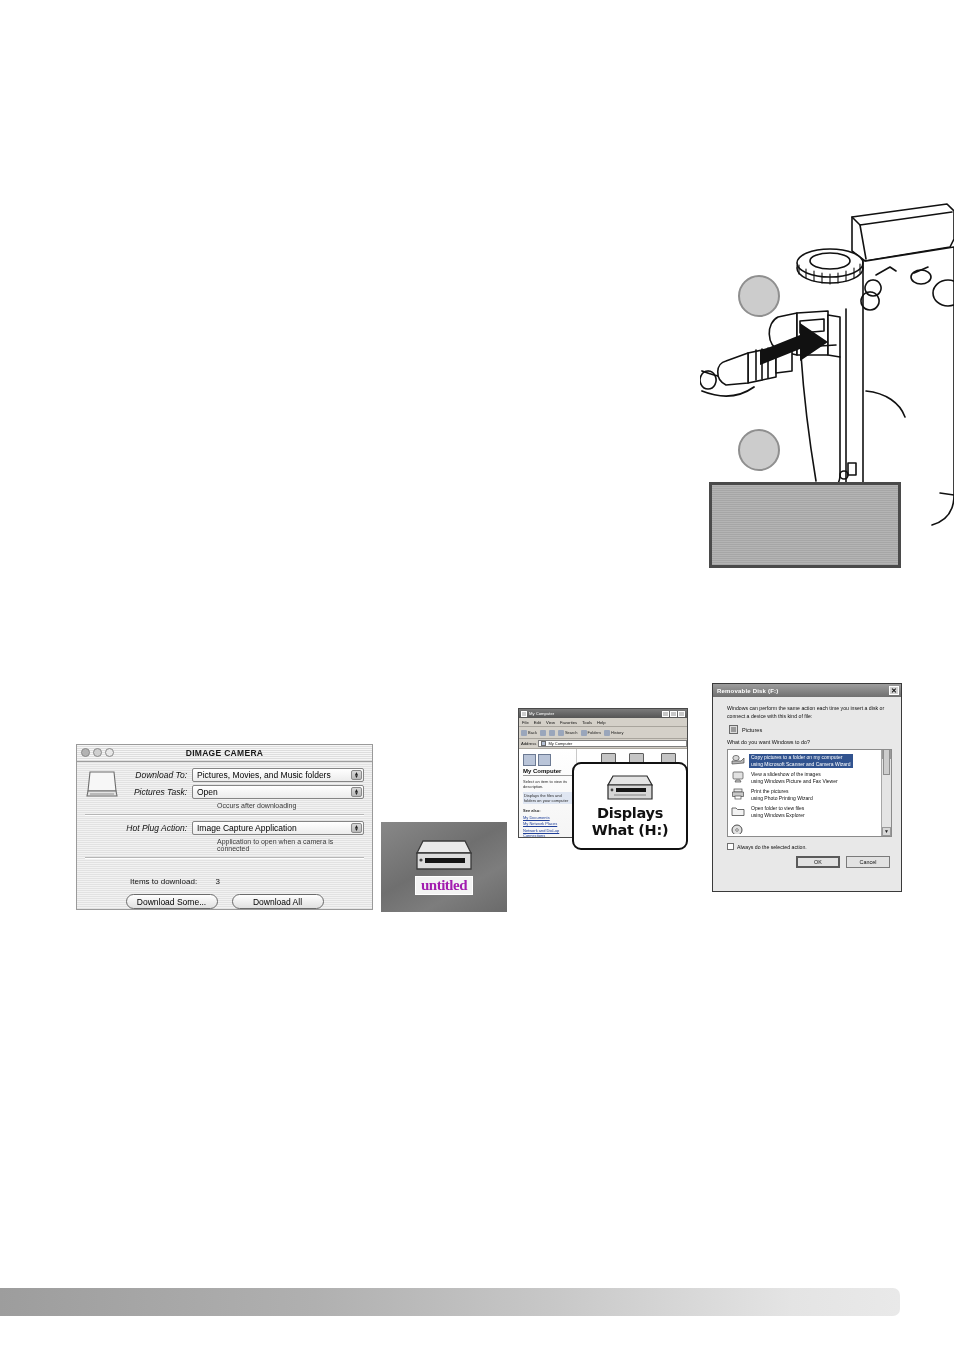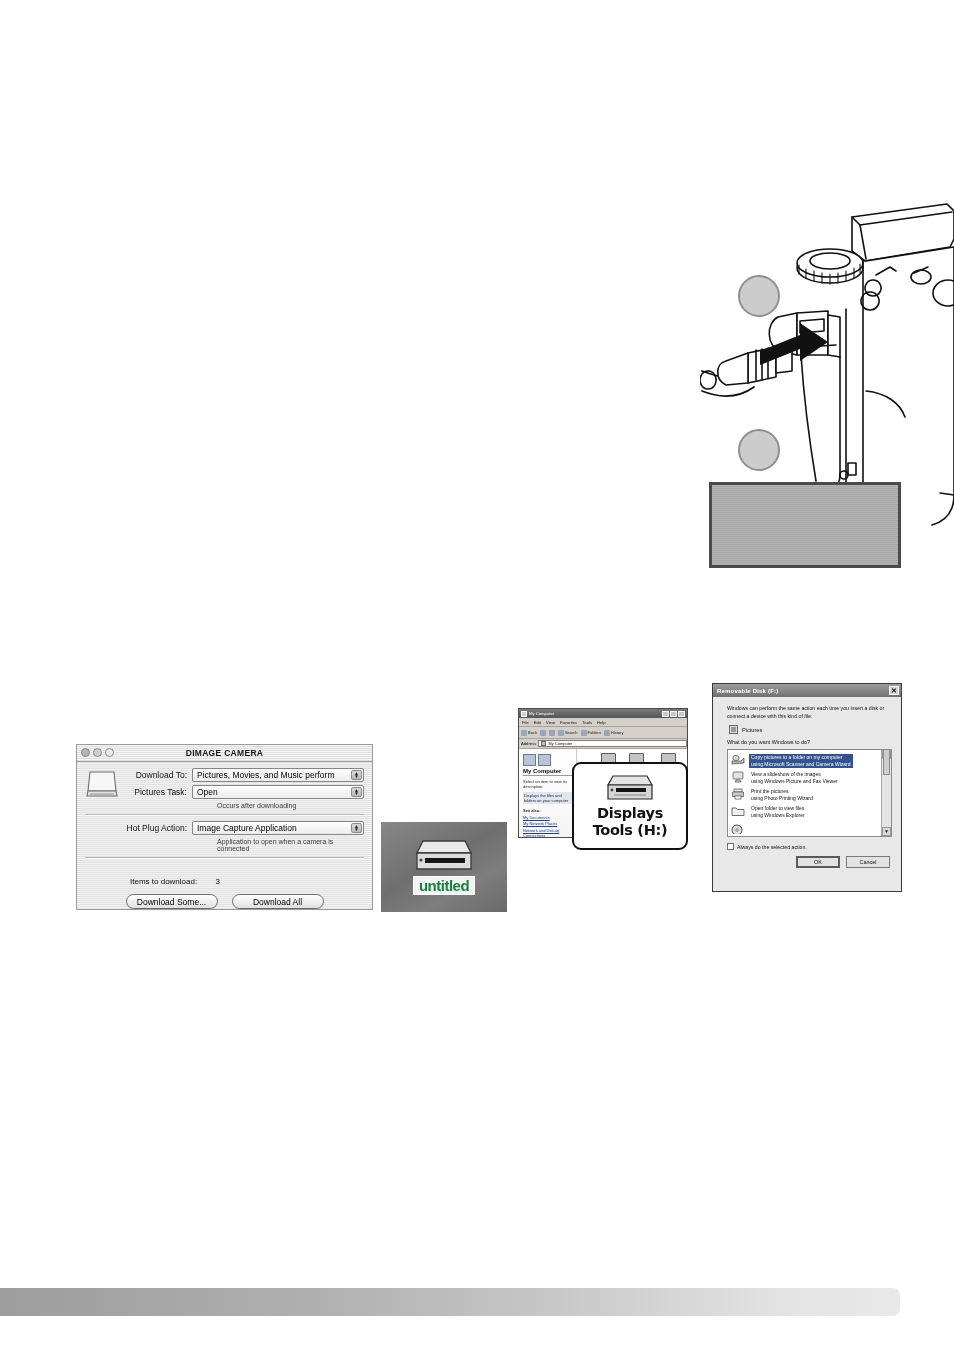--- a/index.html
+++ b/index.html
@@ -44,21 +44,21 @@
   #mac-light-max{background:#e8e8e8;}
   #mac-title{
     width:100%;text-align:center;font-size:8.5px;font-weight:bold;
     letter-spacing:.3px;color:#1a1a1a;
   }
   #mac-body{position:relative;padding:6px 8px 0 8px;}
   .mac-drive-icon{
     position:absolute;left:8px;top:8px;width:34px;height:30px;
   }
   .mac-row{display:flex;align-items:center;margin-bottom:3px;justify-content:flex-end;}
-  .mac-label{font-size:8.5px;text-align:right;margin-right:5px;color:#111;}
+  .mac-label{font-size:8.5px;text-align:right;margin-right:5px;color:#111;font-style:italic;}
   .mac-popup{
     width:172px;height:14px;border:1px solid #858585;border-radius:2px;
     background:linear-gradient(to bottom,#ffffff,#ececec);
     display:flex;align-items:center;box-sizing:border-box;position:relative;
   }
   .mac-popup-text{font-size:8.5px;padding-left:4px;color:#000;white-space:nowrap;}
   .mac-popup-arrows{
     position:absolute;right:1px;top:1px;width:11px;height:10px;
     background:linear-gradient(to bottom,#d8d8d8,#b9b9b9);
     border:1px solid #8a8a8a;border-radius:2px;box-sizing:border-box;
@@ -79,22 +79,22 @@
 
   
   #untitled-icon-box{
     left:381px;top:822px;width:126px;height:90px;
     background:linear-gradient(150deg,#888888,#6f6f6f 45%,#7d7d7d 70%,#6a6a6a);
     display:flex;flex-direction:column;align-items:center;justify-content:center;
   }
   #untitled-drive-glyph{width:62px;height:34px;}
   #untitled-label{
     margin-top:3px;background:#f3f3f3;border:1px solid #ffffff;
-    padding:1px 5px;font-family:Liberation Sans, sans-serif;
-    font-size:15px;font-weight:bold;color:#15803d;letter-spacing:-.5px;line-height:1.05;
+    padding:1px 5px;font-family:Liberation Serif, serif;
+    font-size:15px;font-weight:bold;color:#a21caf;letter-spacing:-.5px;line-height:1.05;
   }
 
   
   #mycomputer-window{
     left:518px;top:708px;width:170px;height:130px;
     border:1px solid #4a4a4a;background:#ffffff;box-sizing:border-box;
     font-size:4px;overflow:hidden;color:#111;
   }
   #mc-titlebar{
     height:9px;background:linear-gradient(to bottom,#7a7a7a,#555555);
@@ -312,21 +312,21 @@
   <div id="mac-body">
     <svg class="mac-drive-icon" viewBox="0 0 34 30">
       <path d="M5 2 L29 2 L31 21 L3 21 Z" fill="#f7f7f7" stroke="#6d6d6d" stroke-width="1.1"></path>
       <path d="M3 21 L31 21 L32 26 L2 26 Z" fill="#e3e3e3" stroke="#6d6d6d" stroke-width="1.1"></path>
       <path d="M5 24 L29 24" stroke="#8f8f8f" stroke-width="1"></path>
     </svg>
 
     <div class="mac-row">
       <span class="mac-label">Download To:</span>
       <div class="mac-popup">
-        <span class="mac-popup-text">Pictures, Movies, and Music perform</span>
+        <span class="mac-popup-text">Pictures, Movies, and Music folders</span>
         <span class="mac-popup-arrows">
             <span>▲</span>
             <span>▼</span>
           </span>
       </div>
     </div>
 
     <div class="mac-row">
       <span class="mac-label">Pictures Task:</span>
       <div class="mac-popup">
@@ -464,21 +464,21 @@
 <div class="abs" id="removable-h-callout">
   <svg id="removable-h-glyph" viewBox="0 0 50 28">
     <path d="M8 2 L42 2 L47 11 L3 11 Z" fill="#e4e4e4" stroke="#2a2a2a" stroke-width="1.2"></path>
     <path d="M3 11 L47 11 L47 25 L3 25 Z" fill="#d6d6d6" stroke="#2a2a2a" stroke-width="1.2"></path>
     <rect x="11" y="14" width="30" height="4" fill="#141414"></rect>
     <circle cx="7" cy="16" r="1.4" fill="#444"></circle>
     <path d="M9 21 L41 21" stroke="#7a7a7a" stroke-width="0.9"></path>
   </svg>
   <div id="removable-h-label">
     <span>Displays</span><br>
-    <span>Tools (H:)</span>
+    <span>What (H:)</span>
   </div>
 </div>
 
 <div class="abs" id="winxp-dialog">
   <div id="win-titlebar">
     <span id="win-title">Removable Disk (F:)</span>
     <span id="win-close-btn">✕</span>
   </div>
 
   <div id="win-body">

